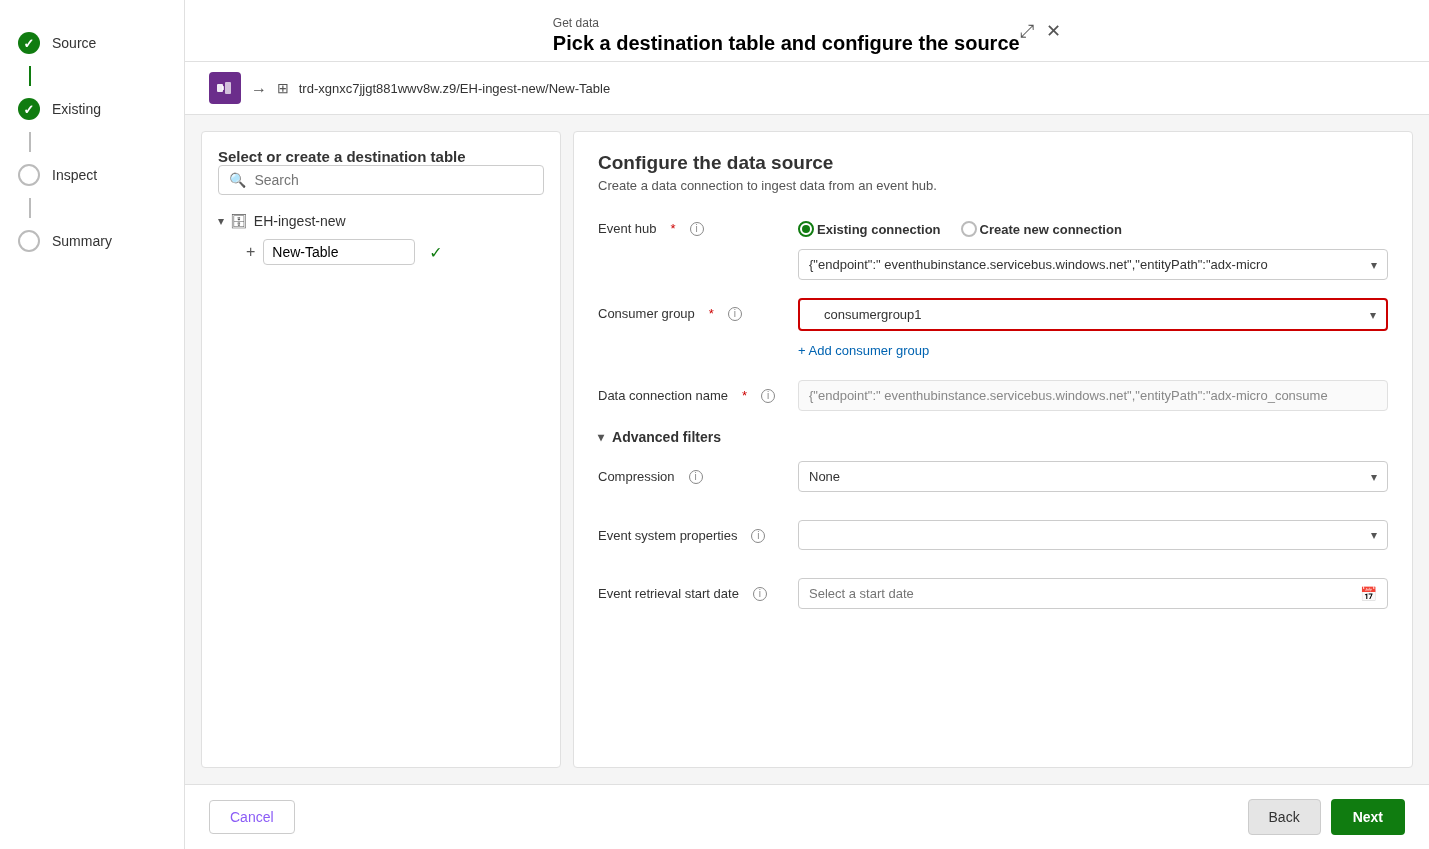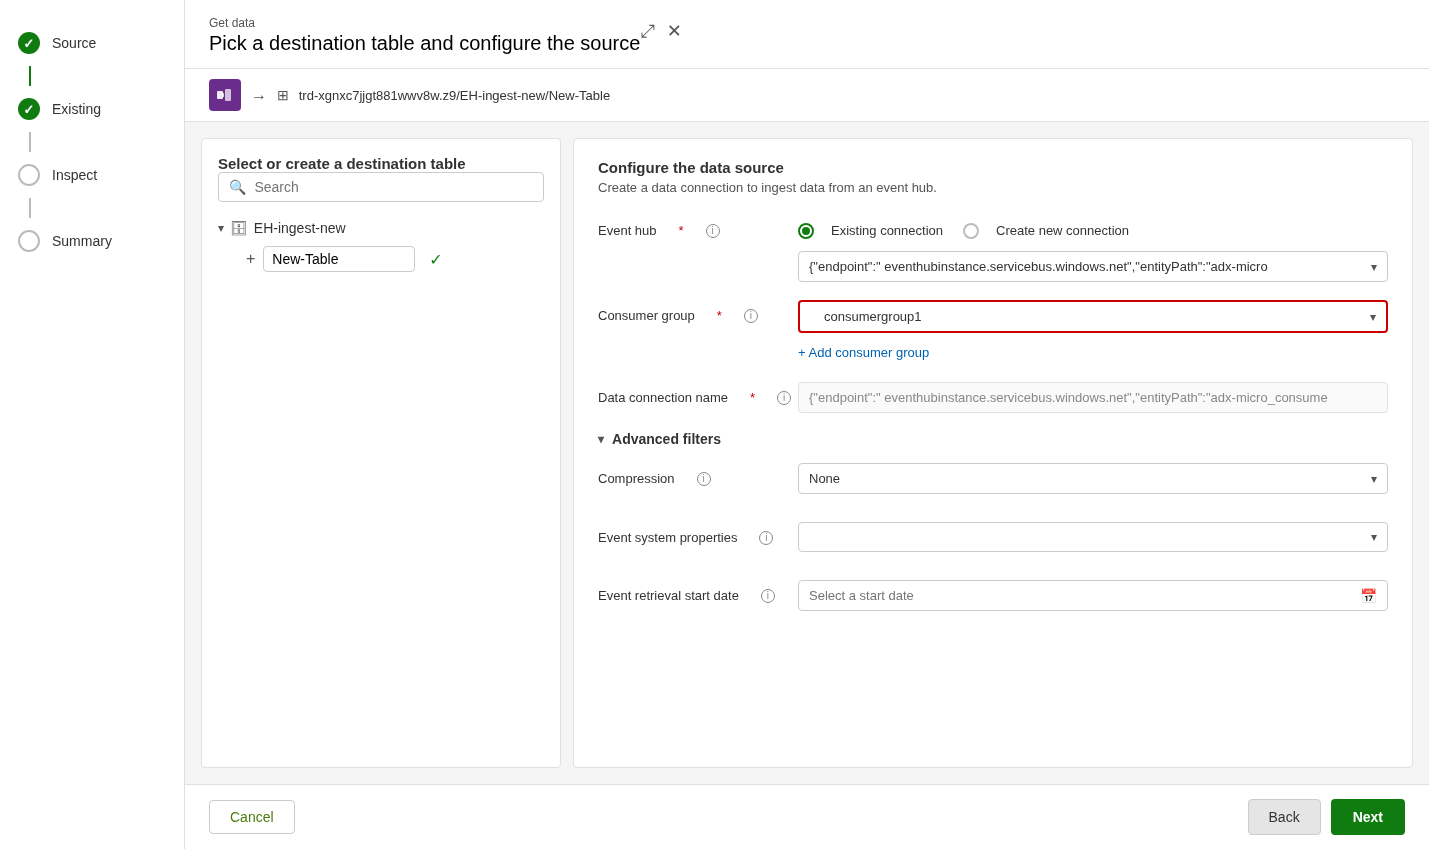--- a/index.html
+++ b/index.html
@@ -16,24 +16,24 @@
     .step-circle.active { background: #107c10; }
     .step-circle.inactive { background: #fff; border: 2px solid #bbb; }
     .step-check { color: #fff; font-size: 13px; font-weight: bold; }
     .step-connector { width: 2px; height: 20px; background: #107c10; margin-left: 29px; }
     .step-connector-inactive { width: 2px; height: 20px; background: #bbb; margin-left: 29px; }
 
     
     .main-content { flex: 1; display: flex; flex-direction: column; padding: 0; background: #f5f5f5; }
 
     
-    .dialog-header { background: #fff; padding: 16px 24px 13px; border-bottom: 1px solid #e0e0e0; display: flex; justify-content: flex-start; align-items: flex-start; }
+    .dialog-header { background: #fff; padding: 16px 24px 6px; border-bottom: 1px solid #e0e0e0; display: flex; justify-content: center; align-items: flex-start; }
     .dialog-header-left { }
     .get-data-label { font-size: 12px; color: #555; margin-bottom: 2px; }
-    .dialog-title { font-size: 20px; font-weight: 400; color: #000; }
+    .dialog-title { font-size: 20px; font-weight: 700; color: #000; }
     .dialog-header-actions { display: flex; gap: 12px; margin-top: 4px; }
     .header-icon-btn { background: none; border: none; cursor: pointer; color: #555; font-size: 18px; }
 
     
     .breadcrumb-bar { background: #fff; padding: 10px 24px; border-bottom: 1px solid #e0e0e0; display: flex; align-items: center; gap: 10px; }
     .event-hub-icon { width: 32px; height: 32px; background: #6b2d8b; border-radius: 4px; display: flex; align-items: center; justify-content: center; color: #fff; font-size: 16px; }
     .breadcrumb-arrow { color: #555; font-size: 16px; }
     .breadcrumb-table-icon { color: #555; font-size: 14px; }
     .breadcrumb-path { font-size: 13px; color: #333; }
 
@@ -53,31 +53,31 @@
     .tree-db-icon { font-size: 14px; color: #555; }
     .tree-item-label { font-size: 14px; }
 
     .tree-child { margin-left: 28px; display: flex; align-items: center; gap: 8px; margin-top: 6px; }
     .tree-add-icon { color: #555; font-size: 16px; cursor: pointer; }
     .tree-input { border: 1px solid #ccc; border-radius: 4px; padding: 4px 8px; font-size: 14px; width: 152px; }
     .tree-check { color: #107c10; font-size: 16px; cursor: pointer; margin-left: 6px; }
 
     
     .right-panel { flex: 1; background: #fff; border: 1px solid #e0e0e0; border-radius: 4px; padding: 20px 24px; overflow-y: auto; }
-    .config-title { font-size: 15px; font-weight: 600; margin-bottom: 4px; }
+    .config-title { font-size: 19px; font-weight: 600; margin-bottom: 4px; }
     .config-subtitle { font-size: 13px; color: #555; margin-bottom: 20px; }
 
     .form-row { display: flex; align-items: flex-start; margin-bottom: 18px; }
-    .form-label { width: 200px; font-size: 13px; font-weight: 500; padding-top: 8px; display: flex; align-items: center; gap: 22px; flex-shrink: 0; }
+    .form-label { width: 200px; font-size: 13px; font-weight: 500; padding-top: 8px; display: flex; align-items: center; gap: 14px; flex-shrink: 0; }
     .required-star { color: #c00; }
     .info-icon { width: 14px; height: 14px; border: 1px solid #888; border-radius: 50%; display: inline-flex; align-items: center; justify-content: center; font-size: 10px; color: #888; cursor: pointer; }
     .form-control { flex: 1; }
 
     .radio-group { display: flex; align-items: center; gap: 20px; padding-top: 8px; }
-    .radio-option { display: flex; align-items: flex-start; gap: 17px; cursor: pointer; }
+    .radio-option { display: flex; align-items: center; gap: 3px; cursor: pointer; font-weight: bold; }
     .radio-circle { width: 16px; height: 16px; border-radius: 50%; border: 2px solid #107c10; display: flex; align-items: center; justify-content: center; }
     .radio-circle.selected::after { content: ''; width: 8px; height: 8px; border-radius: 50%; background: #107c10; display: block; }
     .radio-circle.unselected { border-color: #bbb; }
     .radio-label { font-size: 13px; }
 
     .select-dropdown { width: 100%; border: 1px solid #ccc; border-radius: 4px; padding: 7px 10px; font-size: 13px; background: #fff; display: flex; justify-content: space-between; align-items: center; cursor: pointer; }
     .select-dropdown.highlighted { border: 2px solid #c00; padding-left: 24px; }
     .select-value { flex: 1; overflow: hidden; text-overflow: ellipsis; white-space: nowrap; color: #333; }
     .select-chevron { color: #555; font-size: 12px; }
     .select-placeholder { color: #999; }
@@ -90,21 +90,21 @@
     .chevron-icon { font-size: 12px; color: #555; }
 
     .form-row-indent { display: flex; align-items: flex-start; margin-bottom: 28px; padding-left: 0; }
 
     
     .dialog-footer { background: #fff; border-top: 1px solid #e0e0e0; padding: 14px 24px; display: flex; justify-content: space-between; align-items: center; }
     .footer-left { }
     .footer-right { display: flex; gap: 10px; }
 
     .btn { padding: 8px 20px; border-radius: 4px; font-size: 14px; cursor: pointer; border: 1px solid #ccc; background: #fff; }
-    .btn-cancel { background: #fff; color: #4d7c0f; border: 1px solid #ccc; }
+    .btn-cancel { background: #fff; color: #8b5cf6; border: 1px solid #ccc; }
     .btn-back { background: #e5e5e5; color: #333; border: 1px solid #ccc; }
     .btn-next { background: #107c10; color: #fff; border: 2px solid #107c10; font-weight: 600; }
 
     .date-input-wrapper { position: relative; }
     .date-input { width: 100%; border: 1px solid #ccc; border-radius: 4px; padding: 7px 36px 7px 10px; font-size: 13px; color: #999; background: #fff; }
     .calendar-icon { position: absolute; right: 10px; top: 50%; transform: translateY(-50%); color: #555; font-size: 14px; }
   </style>
 </head>
 <body>
 

